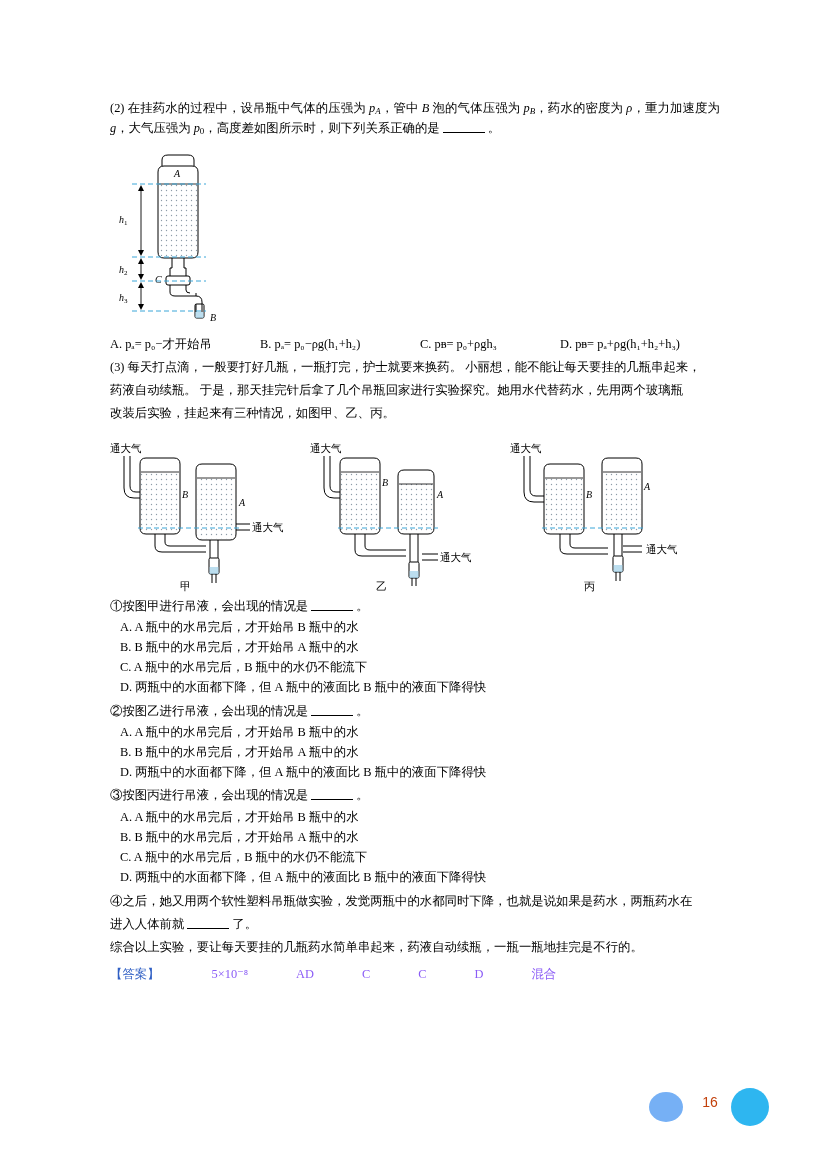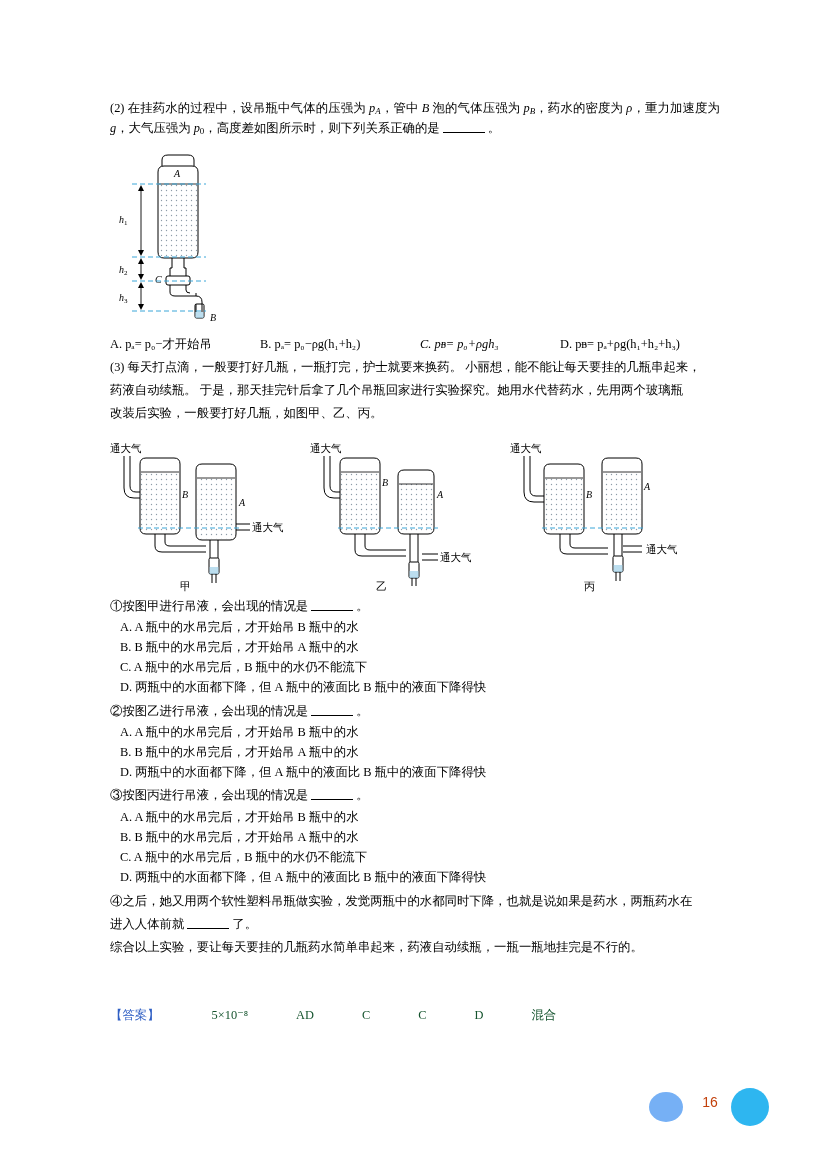--- a/index.html
+++ b/index.html
@@ -48,21 +48,21 @@
 
   
   .opts {
     display: flex;
     margin: 6px 0 4px 0;
     font-size: 12.4px;
   }
   .opts .opt { white-space: nowrap; }
   .opt-a { width: 150px; }
   .opt-b { width: 160px; }
-  .opt-c { width: 140px; font-style: italic; }
+  .opt-c { width: 140px; }
   .opt-d { width: 160px; }
 
   .choice-list { margin: 2px 0 2px 0; }
   .choice {
     margin: 0 0 1px 10px;
     font-size: 12.4px;
     white-space: nowrap;
   }
 
   
@@ -82,21 +82,21 @@
     margin: 4px 0 0 0;
   }
 
   .ans-line {
     margin-top: 8px;
     display: flex;
     align-items: baseline;
     font-size: 12.4px;
   }
   .ans-label { color: #2f5fc4; white-space: nowrap; text-align: right; }
-  .ans-item { color: #14532d; white-space: nowrap; margin-top: 41px; }
+  .ans-item { color: #8b5cf6; white-space: nowrap; }
   .ans-gap-1 { width: 52px; }
   .ans-gap { width: 48px; }
 
   
   .footer {
     position: absolute;
     right: 58px;
     bottom: 42px;
     width: 120px;
     height: 44px;
@@ -201,21 +201,21 @@
 
     <div class="opts">
       <span class="opt opt-a">A. pₐ= p₀−才开始吊</span>
       <span class="opt opt-b">B. pₐ= p₀−ρg(h₁+h₂)</span>
       <span class="opt opt-c">C. pᴃ= p₀+ρgh₃</span>
       <span class="opt opt-d">D. pᴃ= pₐ+ρg(h₁+h₂+h₃)</span>
     </div>
 
     <div class="para">(3) 每天打点滴，一般要打好几瓶，一瓶打完，护士就要来换药。 小丽想，能不能让每天要挂的几瓶串起来，</div>
     <div class="para">药液自动续瓶。 于是，那天挂完针后拿了几个吊瓶回家进行实验探究。她用水代替药水，先用两个玻璃瓶</div>
-    <div class="para">改装后实验，一般要打好几瓶，如图甲、乙、丙。</div>
+    <div class="para">改装后实验，挂起来有三种情况，如图甲、乙、丙。</div>
 
     <div class="fig2">
       <svg class="svgfig" width="610" height="165" viewBox="0 0 610 165">
         <defs>
           <pattern id="dots2" width="5" height="5" patternUnits="userSpaceOnUse">
             <circle cx="1.5" cy="1.5" r="0.7" fill="#7a8a99"></circle>
           </pattern>
         </defs>
 
         <g>

